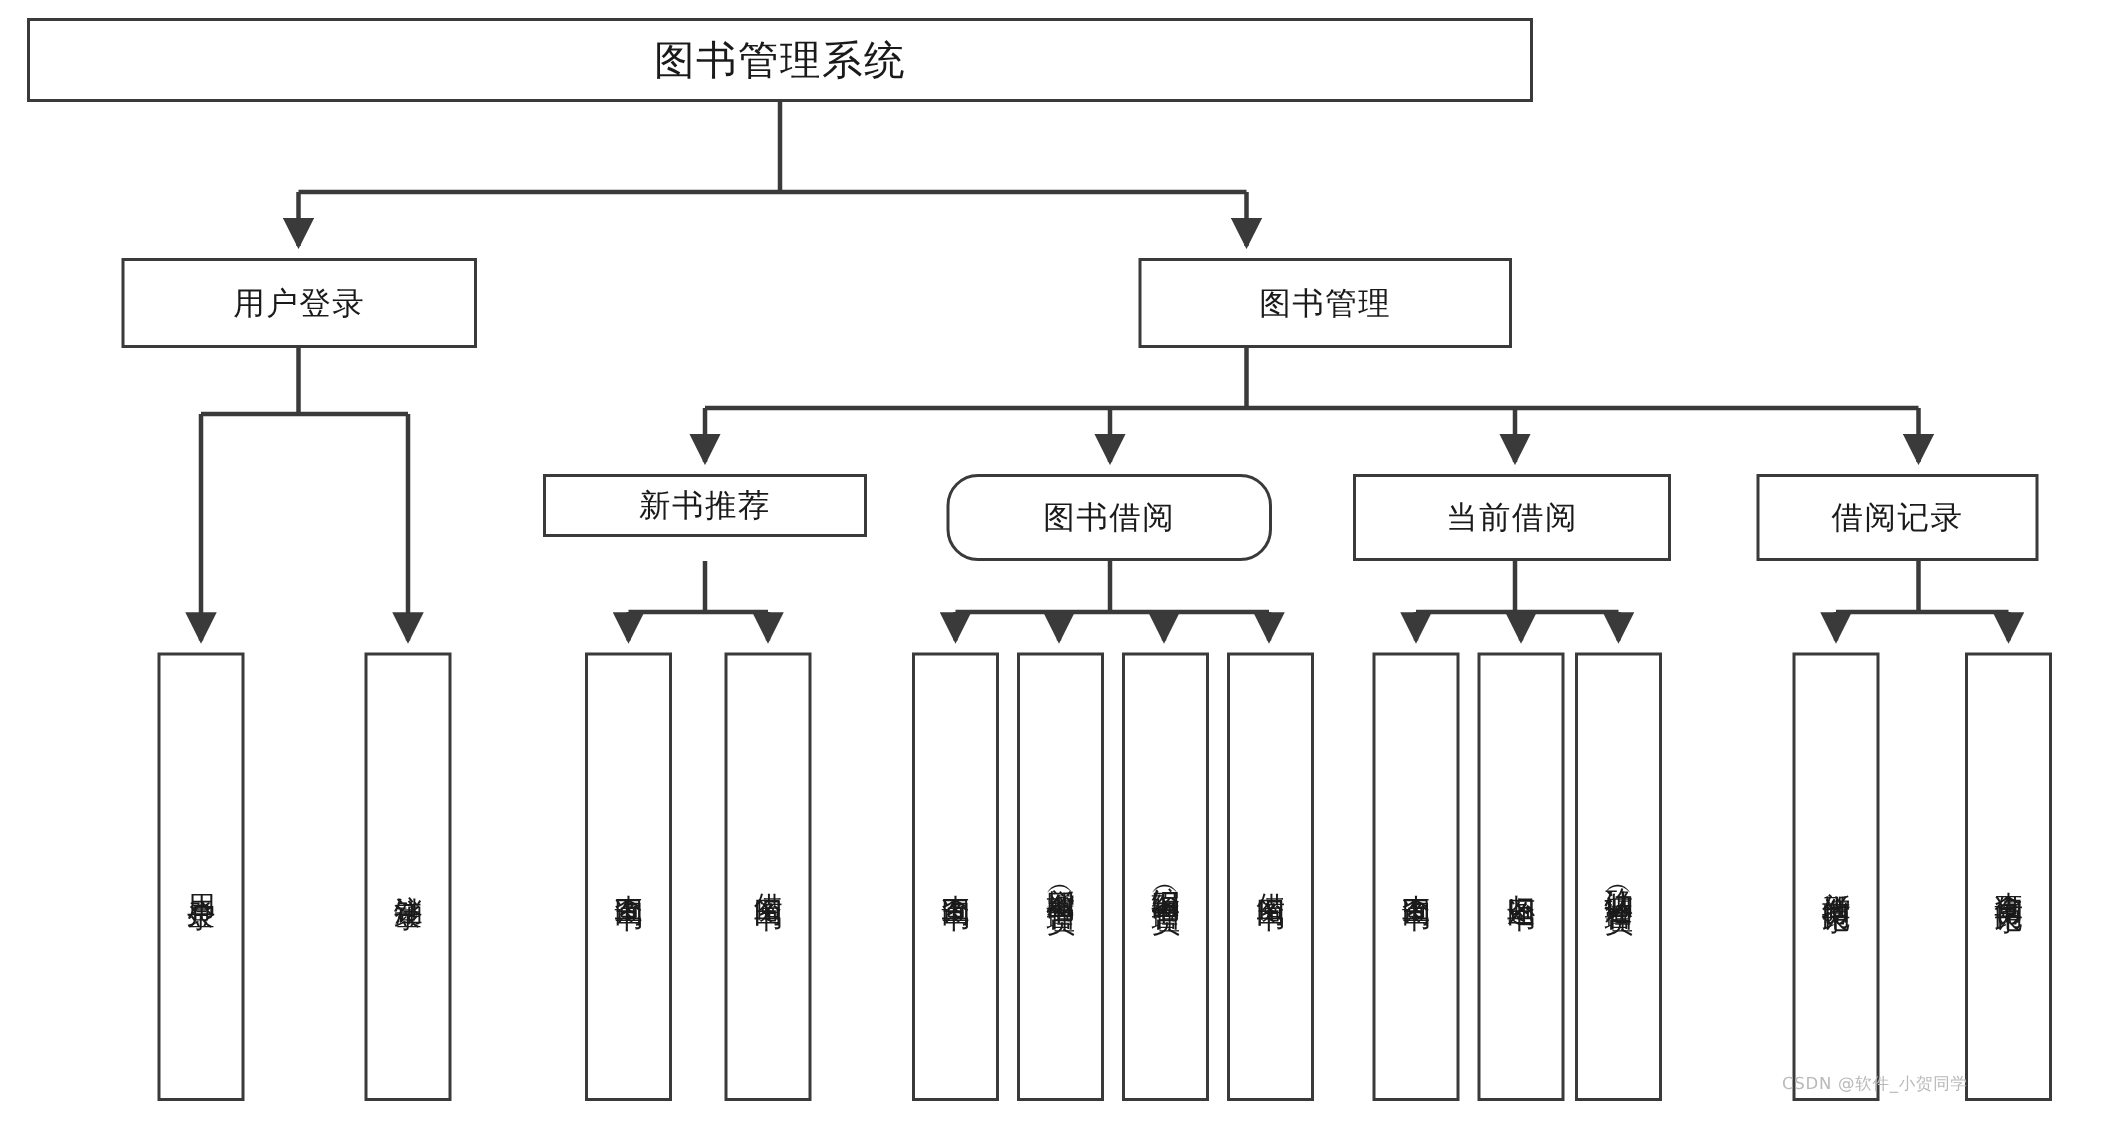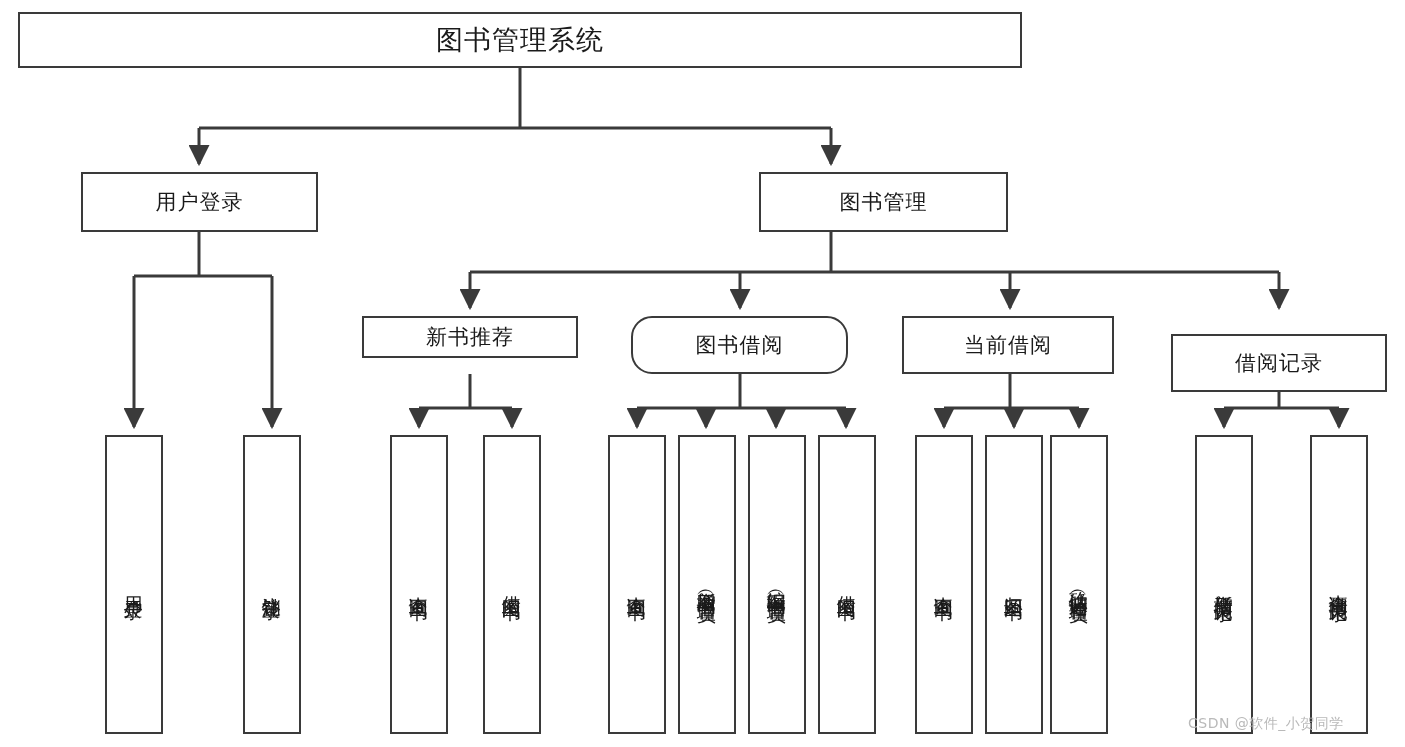--- a/index.html
+++ b/index.html
@@ -50,21 +50,21 @@
     writing-mode: vertical-rl;
     text-orientation: upright;
     font-size: 19px;
     line-height: 1.18;
     letter-spacing: 2px;
     text-align: center;
     white-space: nowrap;
   }
   .watermark {
     position: absolute;
-    font-size: 14px;
+    font-size: 11px;
     color: #b9b9b9;
     white-space: nowrap;
     user-select: none;
     letter-spacing: 0.5px;
   }
 </style>
 </head>
 <body>
 
 <div id="canvas">
@@ -132,21 +132,21 @@
 
   <div class="node node-h" style="left:362px; top:316px; width:216px; height:42px;">
     <span class="label">新书推荐</span>
   </div>
   <div class="node node-h" style="left:631px; top:316px; width:217px; height:58px;border-radius:21px;">
     <span class="label">图书借阅</span>
   </div>
   <div class="node node-h" style="left:902px; top:316px; width:212px; height:58px;">
     <span class="label">当前借阅</span>
   </div>
-  <div class="node node-h" style="left:1171px; top:334px; width:216px; height:58px;justify-content:center;">
+  <div class="node node-h" style="left:1171px; top:316px; width:188px; height:58px;justify-content:center;">
     <span class="label">借阅记录</span>
   </div>
 
   <div class="node node-v" style="left:105px; top:435px; width:58px; height:299px;">
     <span class="label">用户登录</span>
   </div>
   <div class="node node-v" style="left:243px; top:435px; width:58px; height:299px;">
     <span class="label">注销登录</span>
   </div>
 

